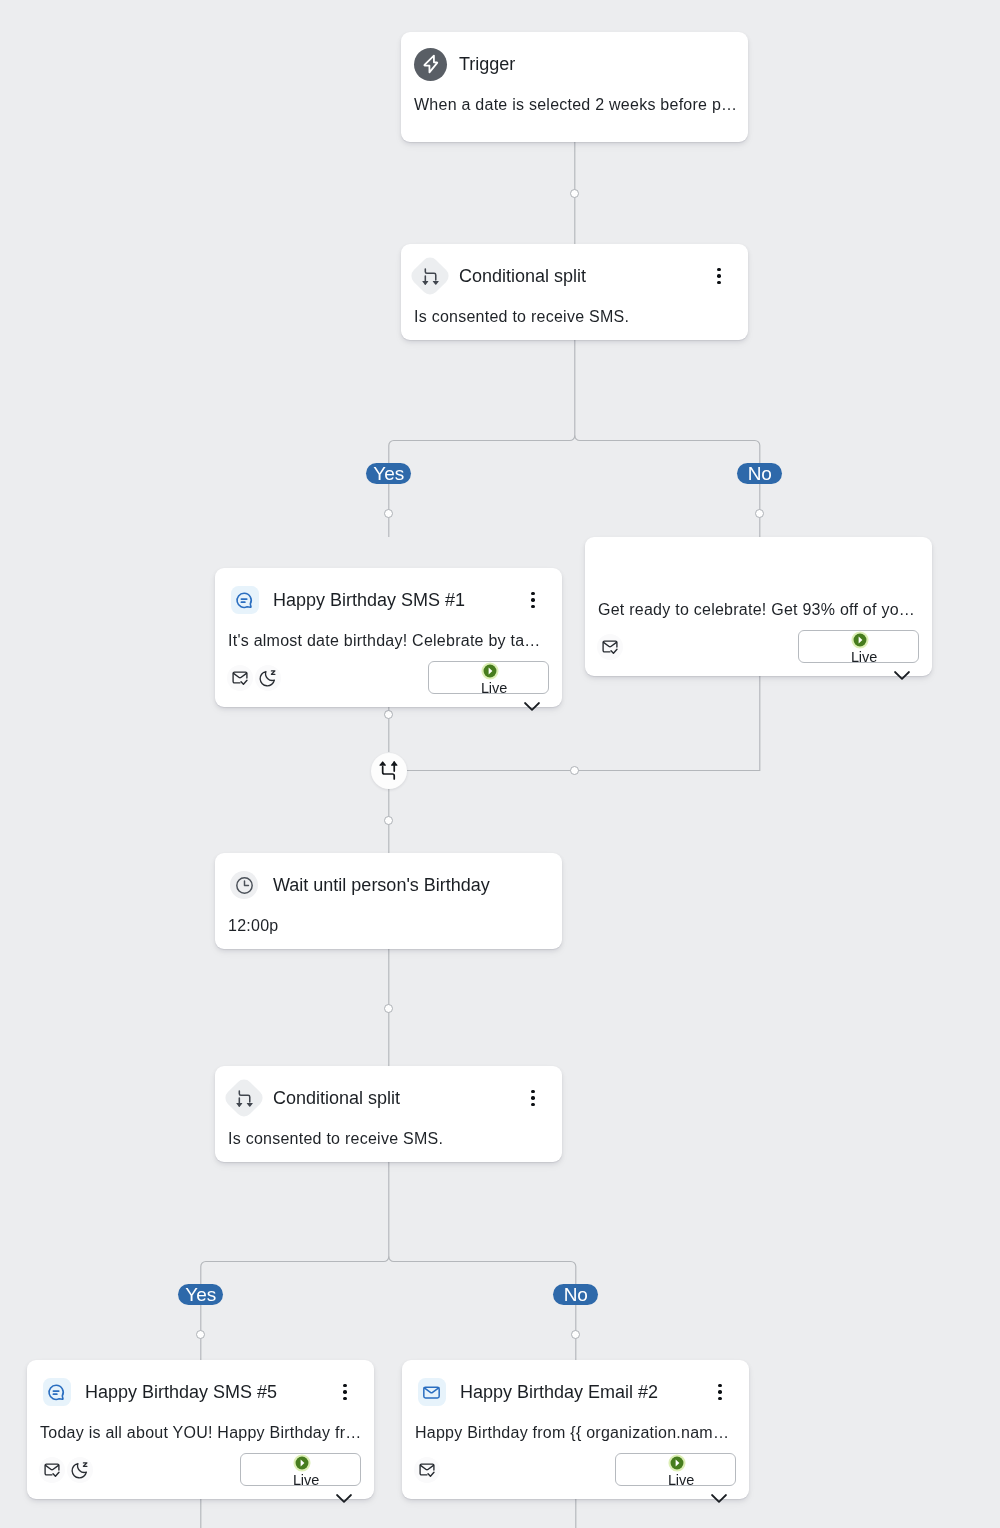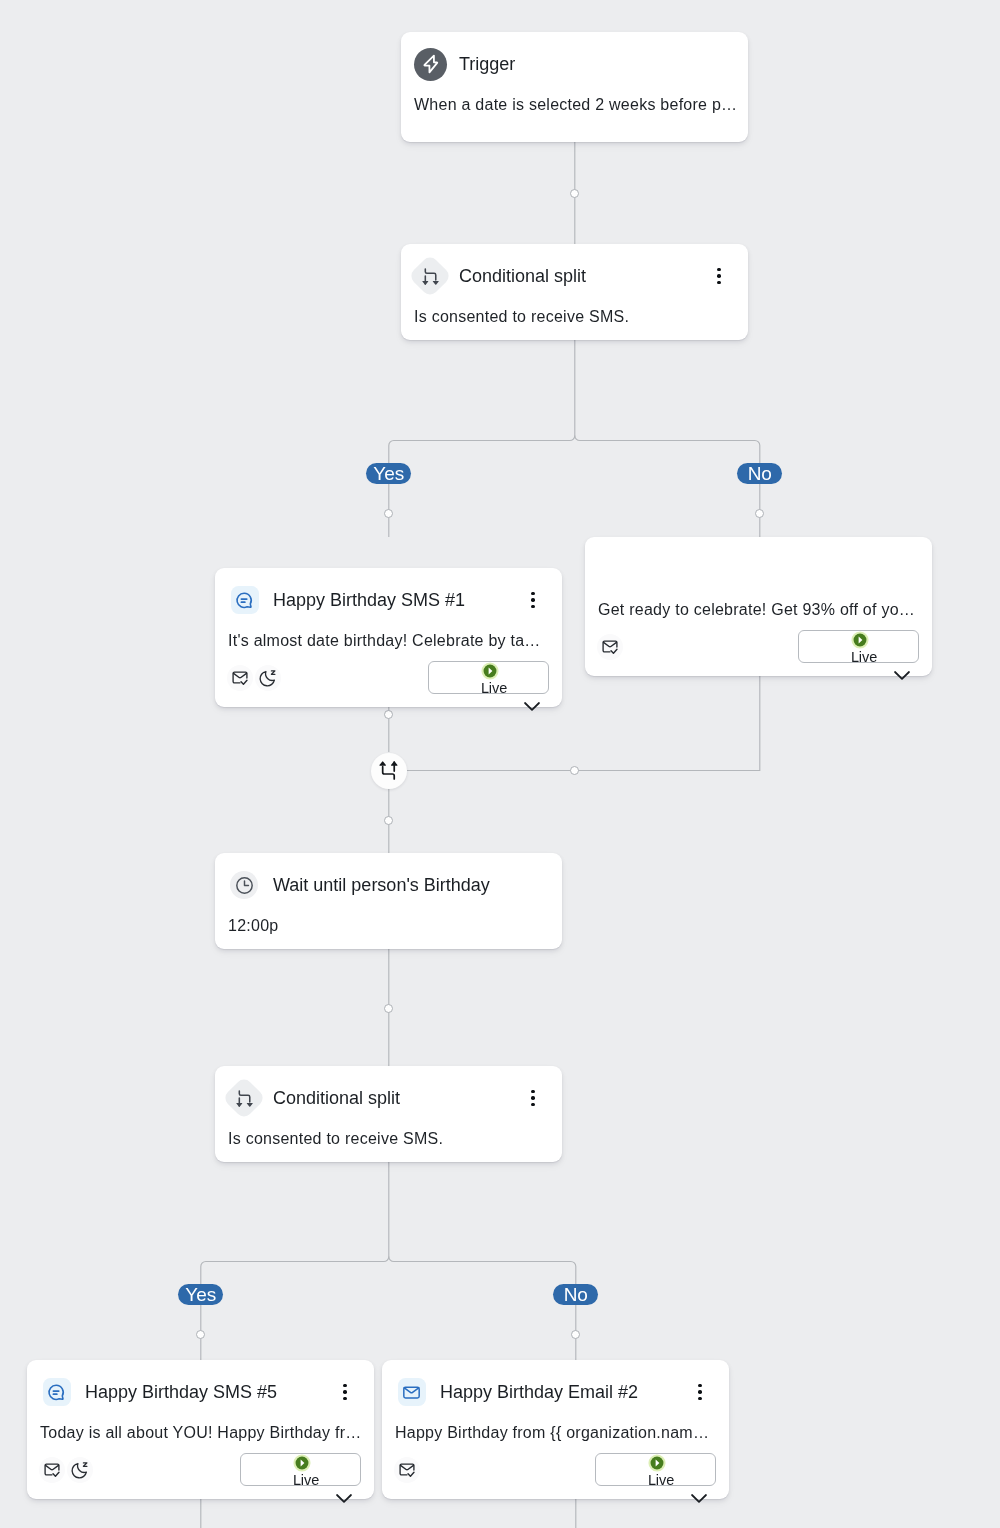--- a/index.html
+++ b/index.html
@@ -280,21 +280,21 @@
           </span>
       <span class="lbl">Live</span>
       <span class="chev">
             <svg width="20" height="20" viewBox="0 0 24 24" fill="none" aria-hidden="true">
 <path d="m3.6 8.4 8.4 8.2 8.4-8.2" stroke="#191d22" stroke-width="2.1" stroke-linecap="round" stroke-linejoin="round"></path>
 </svg>
           </span>
     </span>
   </div>
 </div>
-<div class="card" style="left:382px;top:1360px;width:347px;height:139px">
+<div class="card" style="left:402px;top:1360px;width:347px;height:139px">
   <div class="chead">
     <span class="cicon">
           <span class="ibg ibg-rounded" style="background:#e7f3fb"></span>
           <svg width="19" height="19" viewBox="0 0 24 24" fill="none" aria-hidden="true">
 <rect x="2.3" y="5.3" width="19.4" height="13.6" rx="2.2" stroke="#2a6ec0" stroke-width="1.9"></rect>
 <path d="m2.9 6.1 7.75 5.7a2.2 2.2 0 0 0 2.7 0l7.75-5.7" stroke="#2a6ec0" stroke-width="1.9" stroke-linecap="round" stroke-linejoin="round"></path>
 </svg>
         </span>
     <span class="ctitle">Happy Birthday Email #2</span>
     <span class="kebab">

